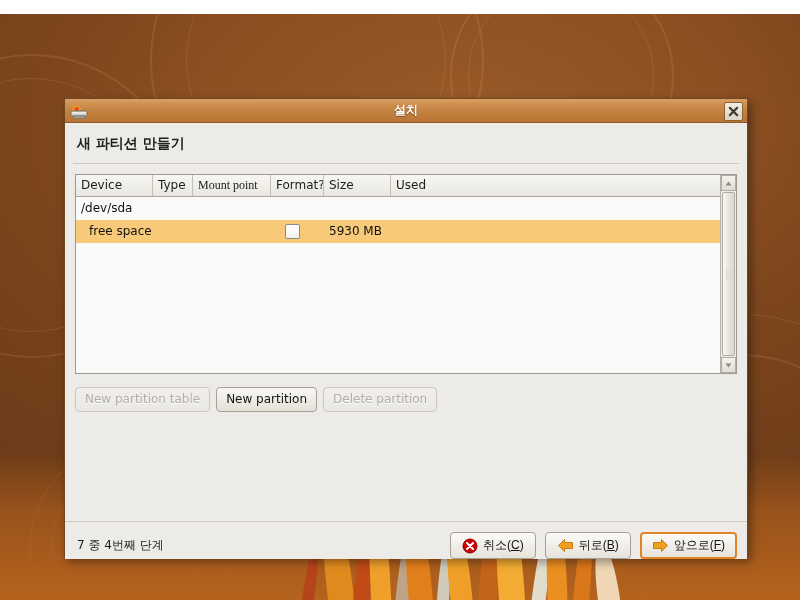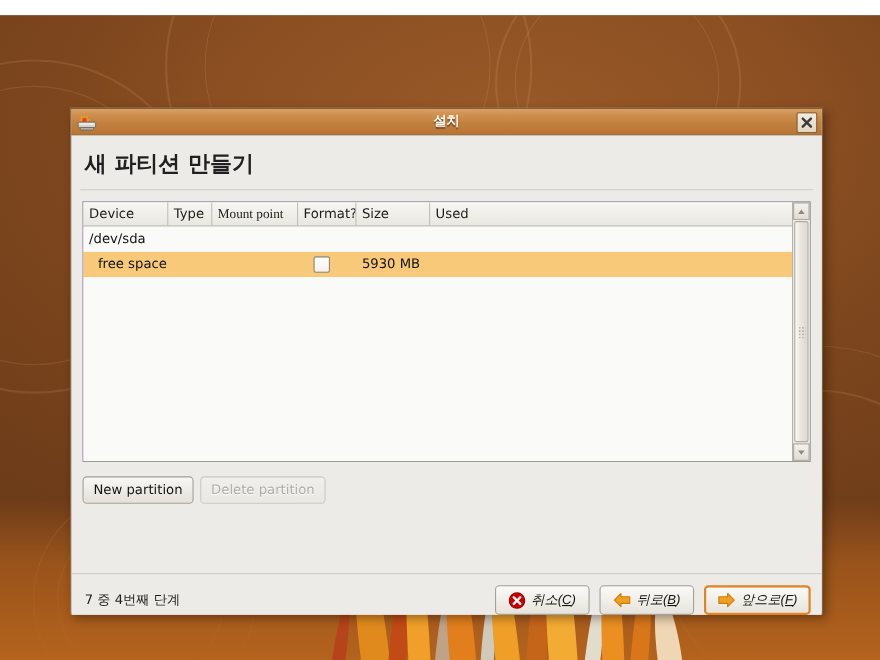--- a/index.html
+++ b/index.html
@@ -103,38 +103,38 @@
 
   #window-body {
     height: 436px;
     background: #ecebe7;
     box-sizing: border-box;
     display: flex;
     flex-direction: column;
   }
 
   #page-heading {
-    font-size: 20px;
+    font-size: 14px;
     font-weight: bold;
     color: #202020;
     padding: 12px 0 10px 12px;
   }
   #heading-rule {
     height: 1px;
     background: #cfccc4;
     margin: 0 8px 10px 8px;
   }
 
   
   #table-wrap {
     margin: 0 10px;
     border: 1px solid #9d9a92;
-    background: #c4b5fd;
-    display: flex;
-    height: 237px;
+    background: #be185d;
+    display: flex;
+    height: 200px;
     box-sizing: border-box;
   }
   #table-scrollarea {
     flex: 1;
     min-width: 0;
     display: flex;
     flex-direction: column;
     background: #fafaf8;
   }
   #thead {
@@ -287,21 +287,20 @@
     gap: 5px;
     background: linear-gradient(180deg, #fbfaf8 0%, #f1efe9 48%, #e6e3db 100%);
     border: 1px solid #a5a199;
     border-radius: 4px;
     padding: 4px 11px;
     font-size: 12px;
     color: #141414;
     cursor: pointer;
     line-height: 17px;
     white-space: nowrap;
-    font-style: italic;
   }
   .nav-btn.primary {
     border: 2px solid #e08526;
     padding: 3px 10px;
   }
   .nav-btn .lbl u { text-decoration: underline; }
   .icon { display: block; flex: none; }
 </style>
 </head>
 <body>
@@ -411,20 +410,21 @@
           </div>
           <div class="sb-btn">
             <svg class="icon" width="7" height="5" viewBox="0 0 7 5">
                 <path d="M0.5 0.5 L6.5 0.5 L3.5 4.5 Z" fill="#8e8a82"></path>
               </svg>
           </div>
         </div>
       </div>
 
       <div id="btn-row-1">
+        <button class="btn disabled">New partition table</button>
         <button class="btn">New partition</button>
         <button class="btn disabled">Delete partition</button>
       </div>
 
 
       <div id="footer-spacer"></div>
 
       <div id="footer">
         <div id="step-label">7 중 4번째 단계</div>
         <div id="footer-btns">

